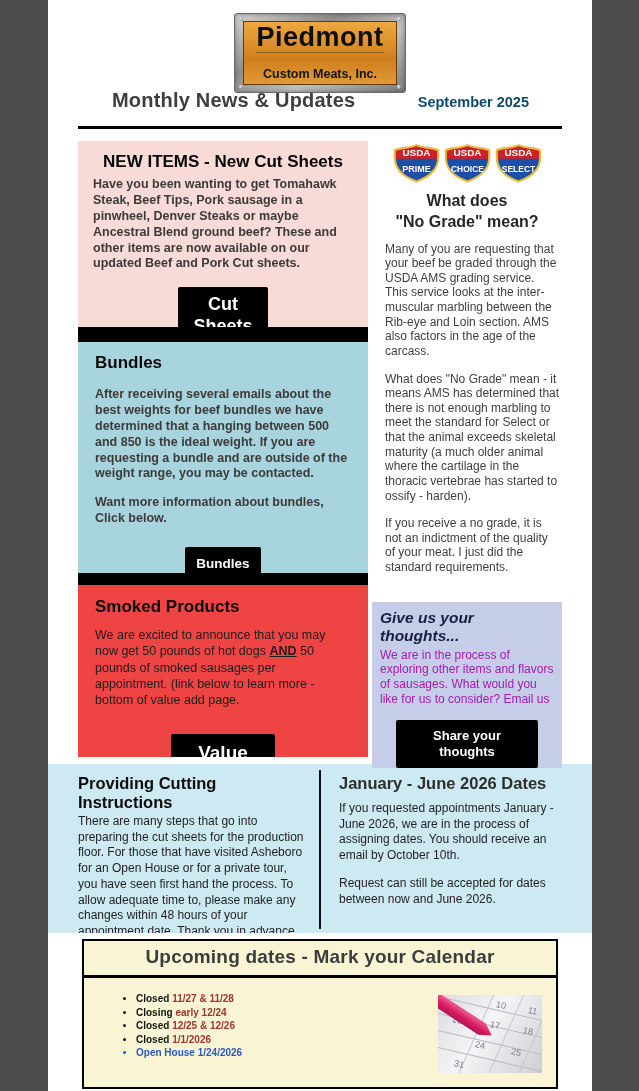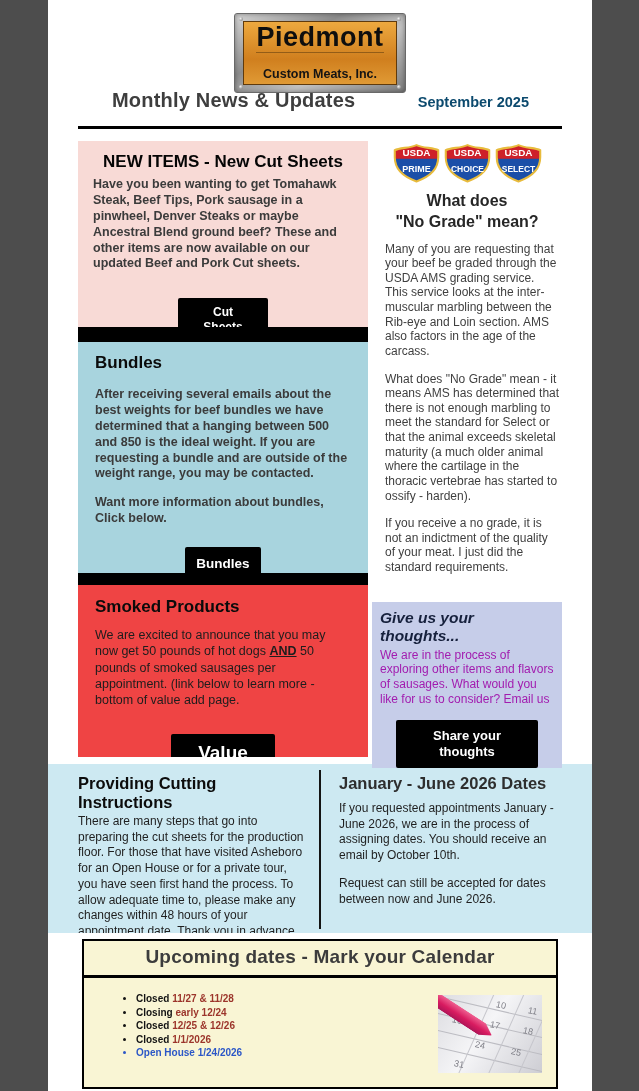--- a/index.html
+++ b/index.html
@@ -36,21 +36,21 @@
   .bar.thin { height:12px; }
   .blue { background:#a8d4de; height:231px; padding:11px 17px 0; }
   .blue h2, .green h2 { font-size:17px; color:#0b0b0b; margin:0; }
   .blue p { margin:14px 0 0; }
   .green { background:#ef4444; height:172px; padding:12px 17px 0; }
   .green p { font-size:12.5px; color:#1d1d1d; line-height:1.3; margin:10px 0 0; }
   .emph { font-weight:bold; text-decoration:underline; }
 
   .btn { display:block; background:#000; color:#fff; font-weight:bold; text-align:center; text-decoration:none; border-radius:2px; cursor:pointer; }
   .btn span { display:block; }
-  .btn-cut    { width:90px;  margin:26px auto 0; padding:7px 12px;  font-size:12px; line-height:1.22; }
+  .btn-cut    { width:90px;  margin:15px auto 0; padding:7px 12px;  font-size:18px; line-height:1.22; }
   .btn-bundles{ width:76px;  margin:20px auto 0; padding:9px 0;  font-size:13.5px; }
   .btn-value  { width:104px;  margin:26px auto 0; padding:7px 0;  font-size:19px; line-height:1.22; }
   .btn-share  { width:142px; margin:13px auto 0; padding:8px 0;  font-size:13px;  line-height:1.25; }
 
   
   .usda-row { display:flex; justify-content:center; gap:0; margin-top:2px; }
   .usda-row svg { width:51px; height:40px; }
   svg text { font-family:"Liberation Sans", sans-serif; }
   .ng-title { font-size:16px; font-weight:bold; color:#262626; text-align:center; margin:8px 0 0; line-height:1.3; }
   .ng { font-size:12px; color:#3f3f3f; line-height:1.22; margin:13px 0 0; padding:0 2px 0 13px; }

